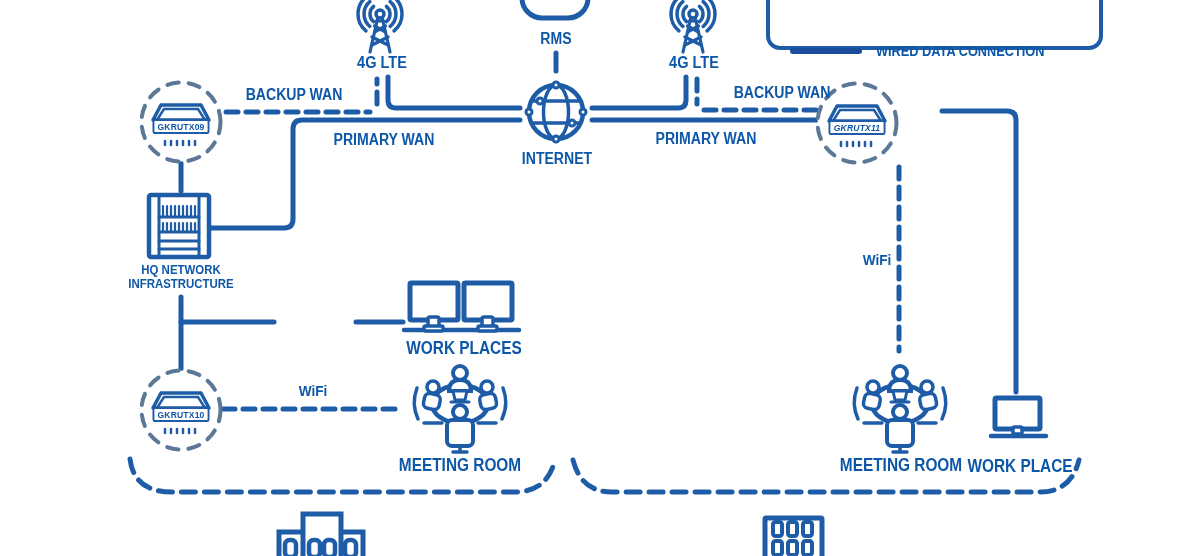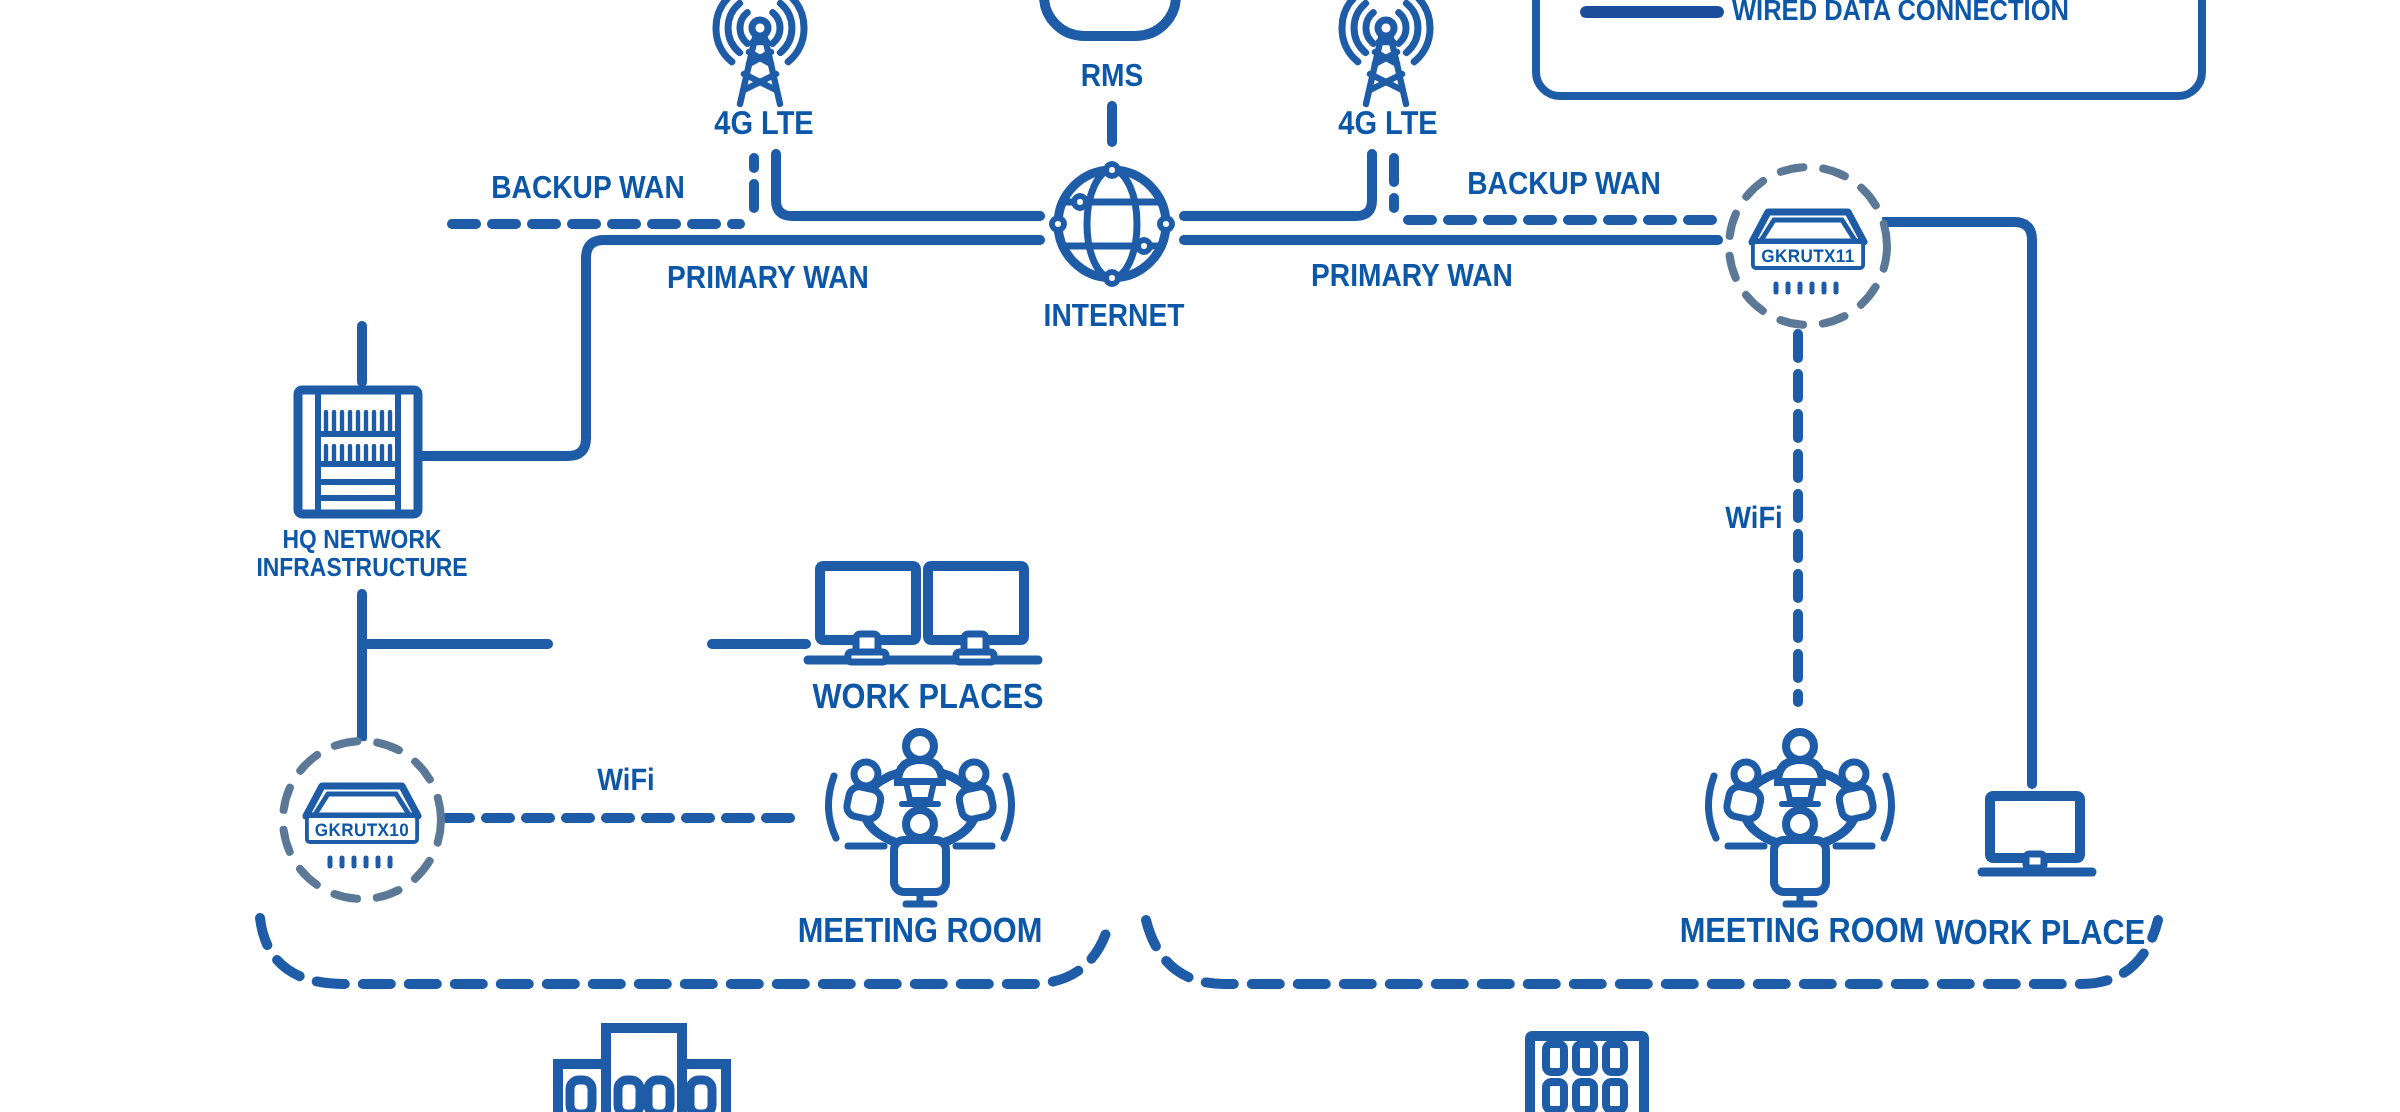--- a/index.html
+++ b/index.html
@@ -11,21 +11,21 @@
        transform:translateX(-50%) scaleX(0.88);transform-origin:center;}
   .lbl.wrap{white-space:normal;text-align:center;}
   .router{position:absolute;width:84px;height:84px;}
   .router svg{width:84px;height:84px;}
   .plate{position:absolute;left:12px;top:39px;width:60px;height:15px;box-sizing:border-box;
          border:2.5px solid #1E5CA8;border-radius:2.5px;background:#fff;color:#0D57A8;
          font-size:9px;font-weight:bold;display:flex;align-items:center;justify-content:center;
          letter-spacing:0.2px;transform:scaleX(0.95);}
   .legend{position:absolute;left:766px;top:-24px;width:337px;height:74px;box-sizing:border-box;
           border:4px solid #1E5CA8;border-radius:14px;background:#fff;}
-  .legend-row{position:absolute;left:20px;display:flex;align-items:center;gap:4px;height:14px;}
+  .legend-row{position:absolute;left:20px;display:flex;align-items:center;gap:14px;height:14px;margin-top:45px;}
   .legend-row .txt{color:#0D57A8;font-weight:bold;font-size:14.5px;transform:scaleX(0.88);
                    transform-origin:left center;white-space:nowrap;}
   .sample{width:72px;flex:0 0 72px;}
   .sample.solid{height:6px;border-radius:3px;background:#1A4E9C;}
   .sample.vpn{height:5px;border-radius:2px;
       background:repeating-linear-gradient(90deg,#3BC5E8 0 12px,transparent 12px 20px);}
 </style>
 </head>
 <body>
 
@@ -167,35 +167,46 @@
         <rect x="10" y="6" width="9" height="14" rx="2.5"></rect>
         <rect x="25" y="6" width="9" height="14" rx="2.5"></rect>
         <rect x="40" y="6" width="9" height="14" rx="2.5"></rect>
         <rect x="10" y="25" width="9" height="14" rx="2.5"></rect>
         <rect x="25" y="25" width="9" height="14" rx="2.5"></rect>
         <rect x="40" y="25" width="9" height="14" rx="2.5"></rect>
       </g>
     </g>
   </svg>
 
+  <div class="router" style="left:139px;top:80px;">
+    <svg viewBox="0 0 84 84">
+      <circle cx="42" cy="42" r="39.5" fill="#fff" stroke="#5C7897" stroke-width="4" stroke-dasharray="11.5 10" stroke-linecap="round"></circle>
+      <path d="M14 40 L22 25 L62 25 L70 40 Z" fill="#fff" stroke="#1E5CA8" stroke-width="3.5" stroke-linejoin="round"></path>
+      <path d="M18 40 L25 29 L59 29 L66 40" fill="none" stroke="#1E5CA8" stroke-width="2.5"></path>
+      <path d="M26 61 V65 M32 61 V65 M38 61 V65 M44 61 V65 M50 61 V65 M56 61 V65" stroke="#1E5CA8" stroke-width="2.5" stroke-linecap="round"></path>
+    </svg>
+    <div class="plate">
+        <span>GKRUTX09</span>
+      </div>
+  </div>
 
 
   <div class="router" style="left:139px;top:368px;text-decoration:underline;">
     <svg viewBox="0 0 84 84">
       <circle cx="42" cy="42" r="39.5" fill="#fff" stroke="#5C7897" stroke-width="4" stroke-dasharray="11.5 10" stroke-linecap="round"></circle>
       <path d="M14 40 L22 25 L62 25 L70 40 Z" fill="#fff" stroke="#1E5CA8" stroke-width="3.5" stroke-linejoin="round"></path>
       <path d="M18 40 L25 29 L59 29 L66 40" fill="none" stroke="#1E5CA8" stroke-width="2.5"></path>
       <path d="M26 61 V65 M32 61 V65 M38 61 V65 M44 61 V65 M50 61 V65 M56 61 V65" stroke="#1E5CA8" stroke-width="2.5" stroke-linecap="round"></path>
     </svg>
     <div class="plate">
         <span>GKRUTX10</span>
       </div>
   </div>
 
-  <div class="router" style="left:862px;top:81px;">
+  <div class="router" style="left:815px;top:81px;font-style:italic;">
     <svg viewBox="0 0 84 84">
       <circle cx="42" cy="42" r="39.5" fill="#fff" stroke="#5C7897" stroke-width="4" stroke-dasharray="11.5 10" stroke-linecap="round"></circle>
       <path d="M14 40 L22 25 L62 25 L70 40 Z" fill="#fff" stroke="#1E5CA8" stroke-width="3.5" stroke-linejoin="round"></path>
       <path d="M18 40 L25 29 L59 29 L66 40" fill="none" stroke="#1E5CA8" stroke-width="2.5"></path>
       <path d="M26 61 V65 M32 61 V65 M38 61 V65 M44 61 V65 M50 61 V65 M56 61 V65" stroke="#1E5CA8" stroke-width="2.5" stroke-linecap="round"></path>
     </svg>
     <div class="plate">
         <span>GKRUTX11</span>
       </div>
   </div>

